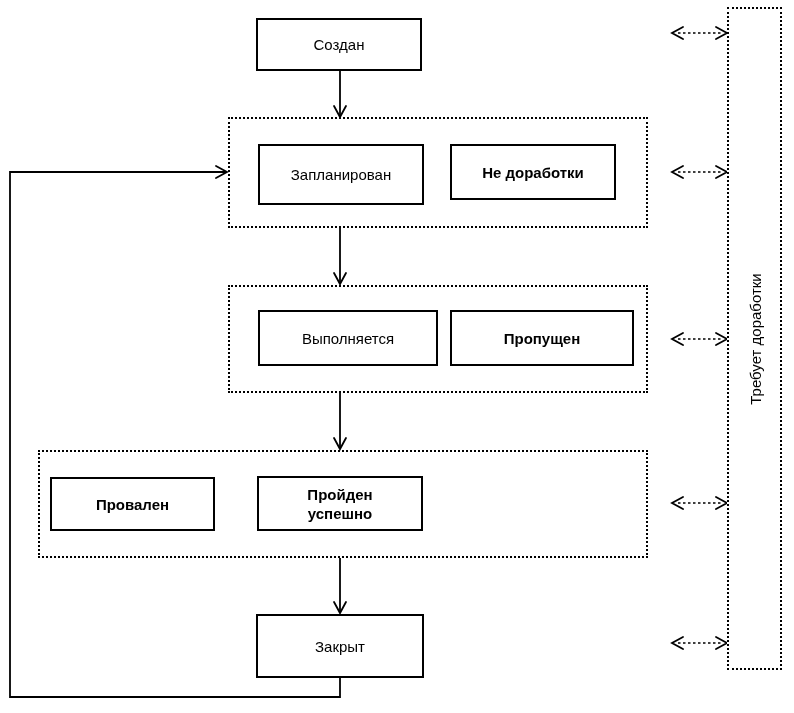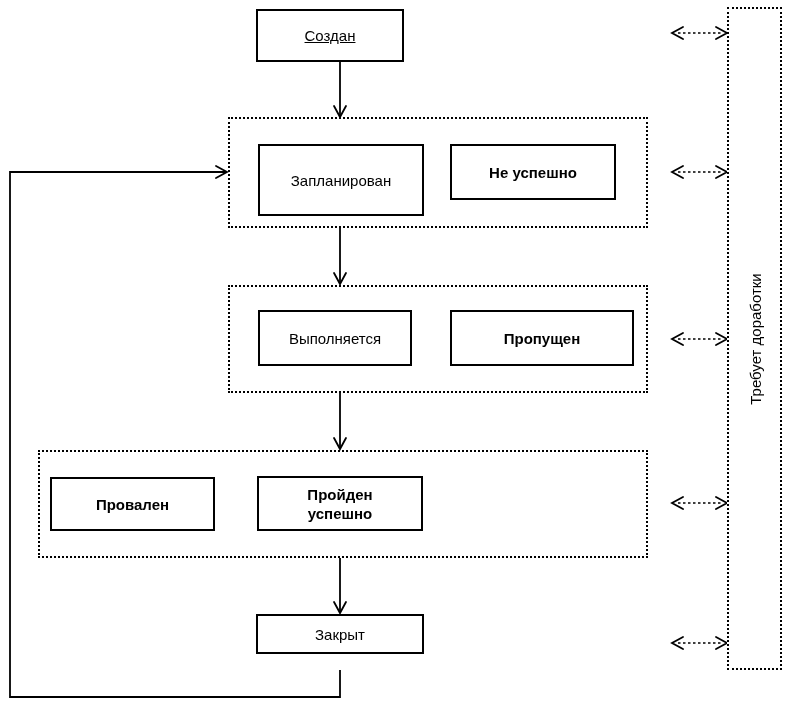--- a/index.html
+++ b/index.html
@@ -52,30 +52,30 @@
     left: 0; top: 0;
     width: 794px; height: 713px;
     pointer-events: none;
   }
   svg.wires * { stroke: #000000; fill: none; }
   .solid-line { stroke-width: 1.8; }
   .dash-line { stroke-width: 1.6; stroke-dasharray: 2.5 2.5; }
   .head { stroke-width: 1.8; stroke-linecap: round; }
 
   
-  .n-created { left: 256px; top: 9px;  width: 148px; height: 53px; text-decoration: underline; }
-  .n-closed  { left: 256px; top: 614px; width: 168px; height: 40px; }
+  .n-created { left: 256px; top: 18px;  width: 166px; height: 53px; }
+  .n-closed  { left: 256px; top: 614px; width: 168px; height: 64px; }
 
   .g-a { left: 228px; top: 117px; width: 420px; height: 111px; }
   .g-b { left: 228px; top: 285px; width: 420px; height: 108px; }
   .g-c { left: 38px;  top: 450px; width: 610px; height: 108px; }
 
-  .n-planned      { left: 258px; top: 144px; width: 166px; height: 72px; justify-content: center; }
+  .n-planned      { left: 258px; top: 144px; width: 166px; height: 61px; justify-content: center; }
   .n-not-executed { left: 450px; top: 144px; width: 166px; height: 56px; }
-  .n-executing    { left: 258px; top: 310px; width: 154px; height: 56px; }
+  .n-executing    { left: 258px; top: 310px; width: 180px; height: 56px; }
   .n-skipped      { left: 450px; top: 310px; width: 184px; height: 56px; }
   .n-failed       { left: 50px;  top: 477px; width: 165px; height: 54px; }
   .n-passed       { left: 257px; top: 476px; width: 166px; height: 55px; }
   .n-blocked      { left: 450px; top: 477px; width: 167px; height: 54px; }
   .n-passed .label { width: 100px; }
 </style>
 </head>
 <body>
 
 <div class="canvas">
@@ -126,21 +126,21 @@
 
   <div class="node n-created">
     <span class="label">Создан</span>
   </div>
 
   <div class="group g-a"></div>
   <div class="node n-planned">
     <span class="label">Запланирован</span>
   </div>
   <div class="node n-not-executed">
-    <span class="label bold">Не успешно</span>
+    <span class="label bold">Не доработки</span>
   </div>
 
   <div class="group g-b"></div>
   <div class="node n-executing">
     <span class="label">Выполняется</span>
   </div>
   <div class="node n-skipped">
     <span class="label bold">Пропущен</span>
   </div>
 

